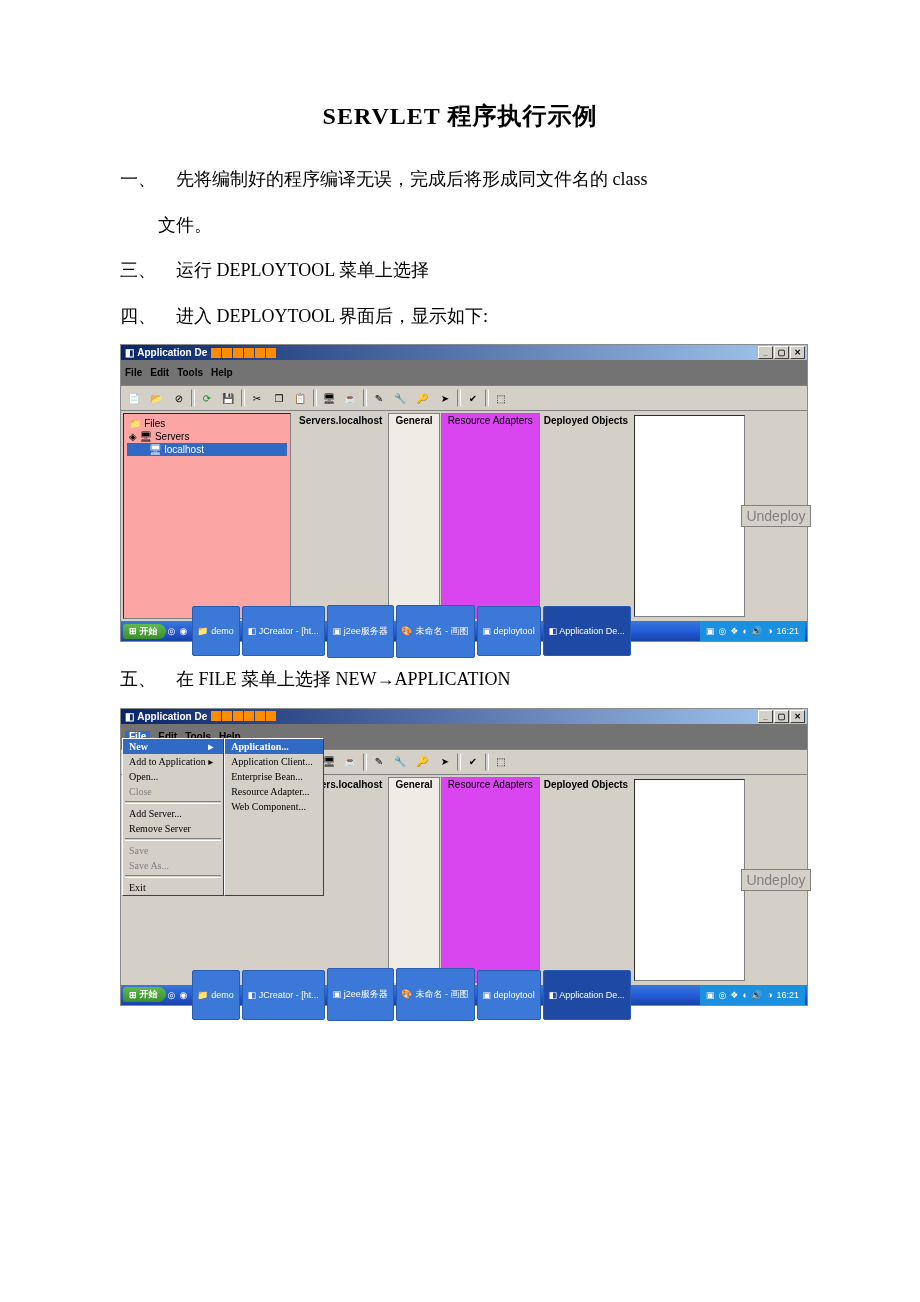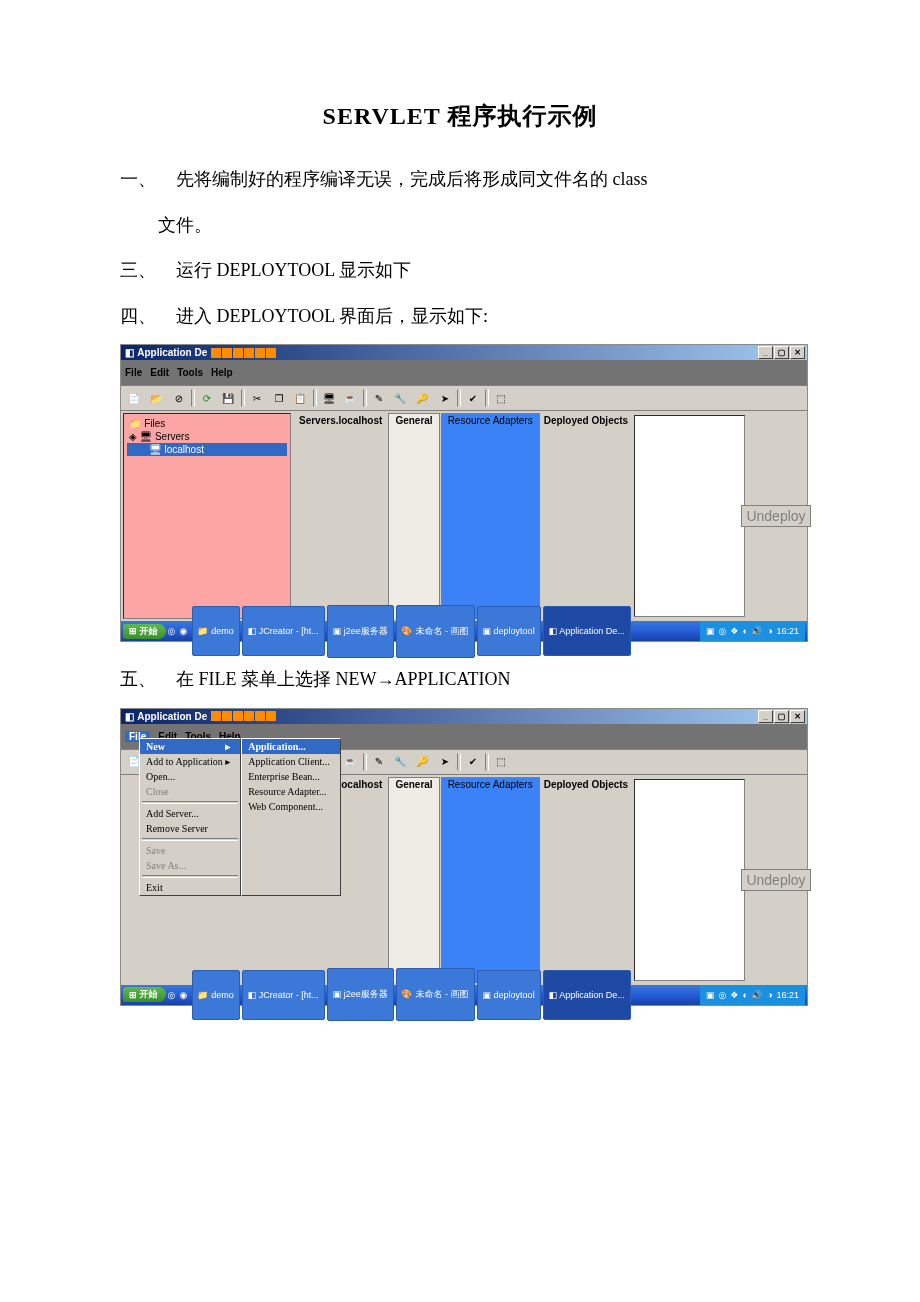--- a/index.html
+++ b/index.html
@@ -129,21 +129,21 @@
     font-weight: bold;
     font-size: 10px;
     padding: 2px 4px;
   }
   .tabs {
     display: flex;
     gap: 1px;
     padding-left: 2px;
   }
   .tab {
-    background: #3b82f6;
+    background: #d946ef;
     border: 1px solid #808080;
     border-bottom: none;
     padding: 1px 6px;
     font-size: 10px;
   }
   .tab.sel {
     background: #efece5;
     font-weight: bold;
   }
   .deployed-label {
@@ -239,21 +239,21 @@
 <div class="page">
   <div class="doc-title">SERVLET 程序执行示例</div>
 
   <div class="item">
     <span class="num">一、</span><span>先将编制好的程序编译无误，完成后将形成同文件名的 class</span>
   </div>
   <div class="item indent">文件。</div>
 
 
   <div class="item">
-    <span class="num">三、</span><span>运行 DEPLOYTOOL 显示如下</span>
+    <span class="num">三、</span><span>运行 DEPLOYTOOL 菜单上选择</span>
   </div>
 
   <div class="item">
     <span class="num">四、</span><span>进入 DEPLOYTOOL 界面后，显示如下:</span>
   </div>
 
   <div class="screenshot">
     <div class="titlebar">
       <div style="display:flex;align-items:center;">
         <span>◧</span>&nbsp;
@@ -439,21 +439,21 @@
           <span>◎</span>
           <span>❖</span>
           <span>◐</span>
           <span>🔊</span>
           <span>◑</span>
           <span>16:21</span>
         </div>
       </div>
     </div>
 
-    <div class="dropdown-stack" style="top:30px; left:19px;justify-content:space-between;">
+    <div class="dropdown-stack" style="top:30px; left:2px;justify-content:space-between;">
       <div class="menu-col">
         <div class="mi hl"><span>New</span><span style="float:right;">▸</span></div>
         <div class="mi">Add to Application  ▸</div>
         <div class="mi">Open...</div>
         <div class="mi disabled">Close</div>
         <div class="divider"></div>
         <div class="mi">Add Server...</div>
         <div class="mi">Remove Server</div>
         <div class="divider"></div>
         <div class="mi disabled">Save</div>

